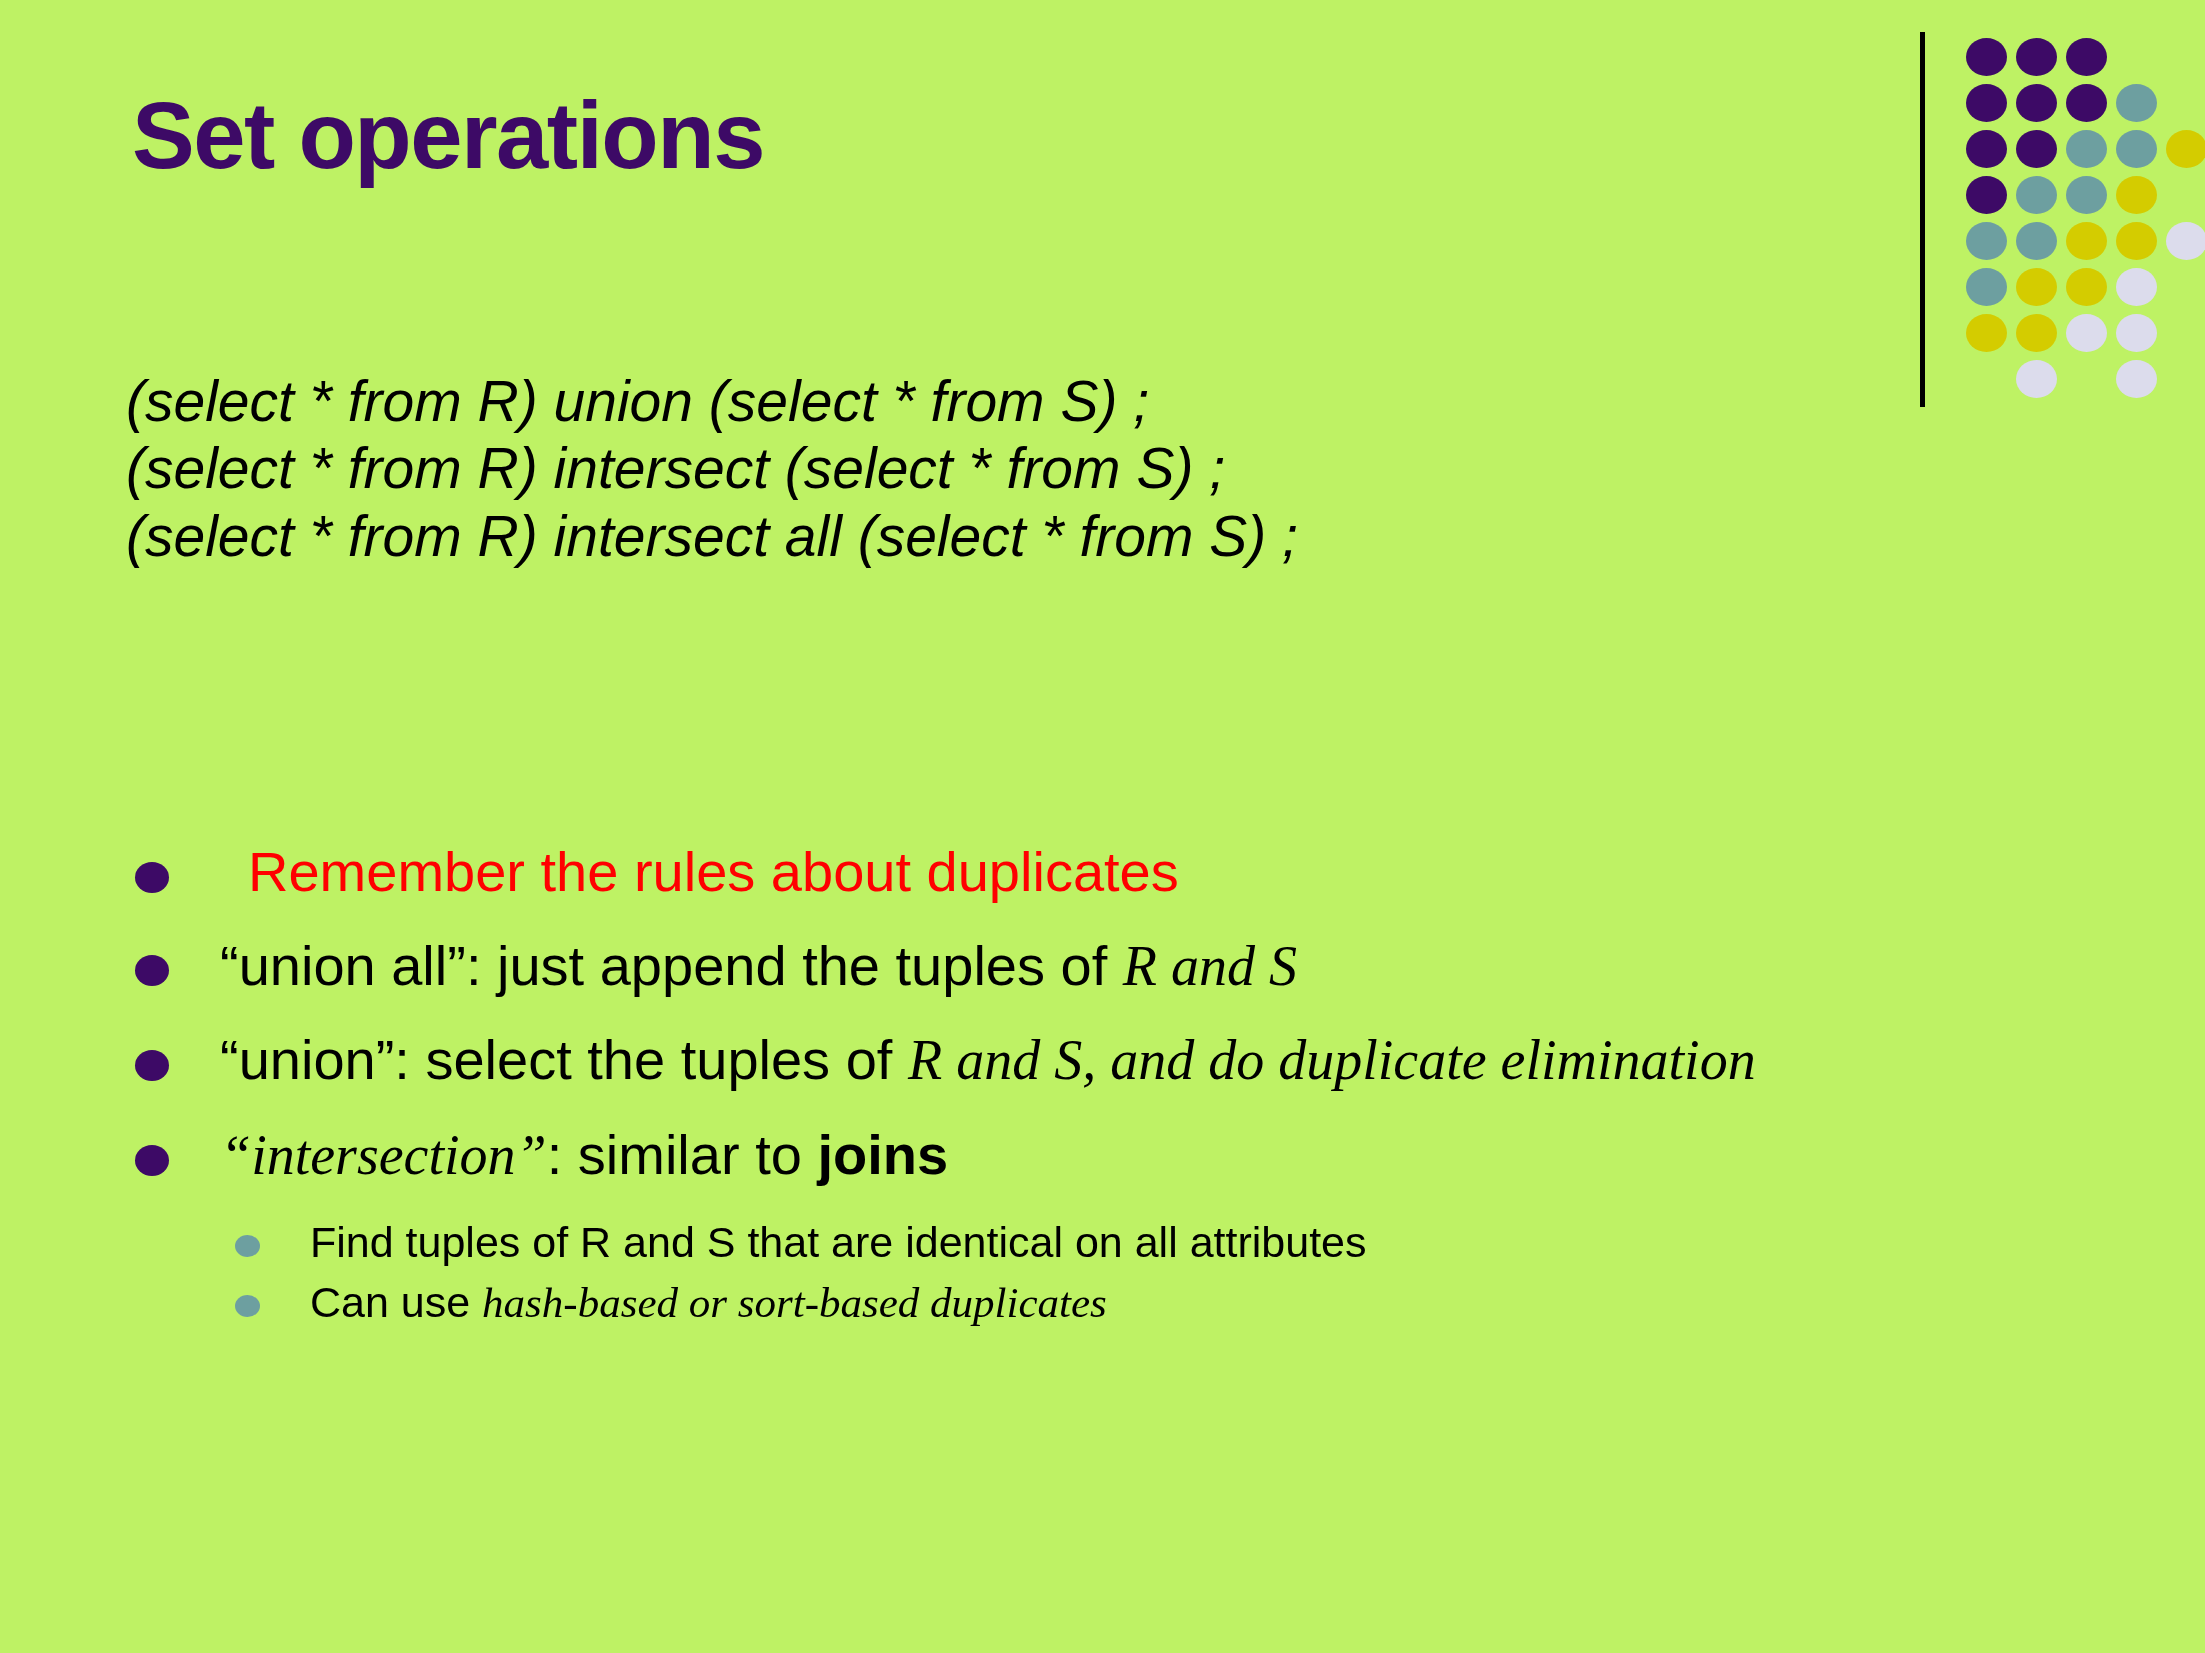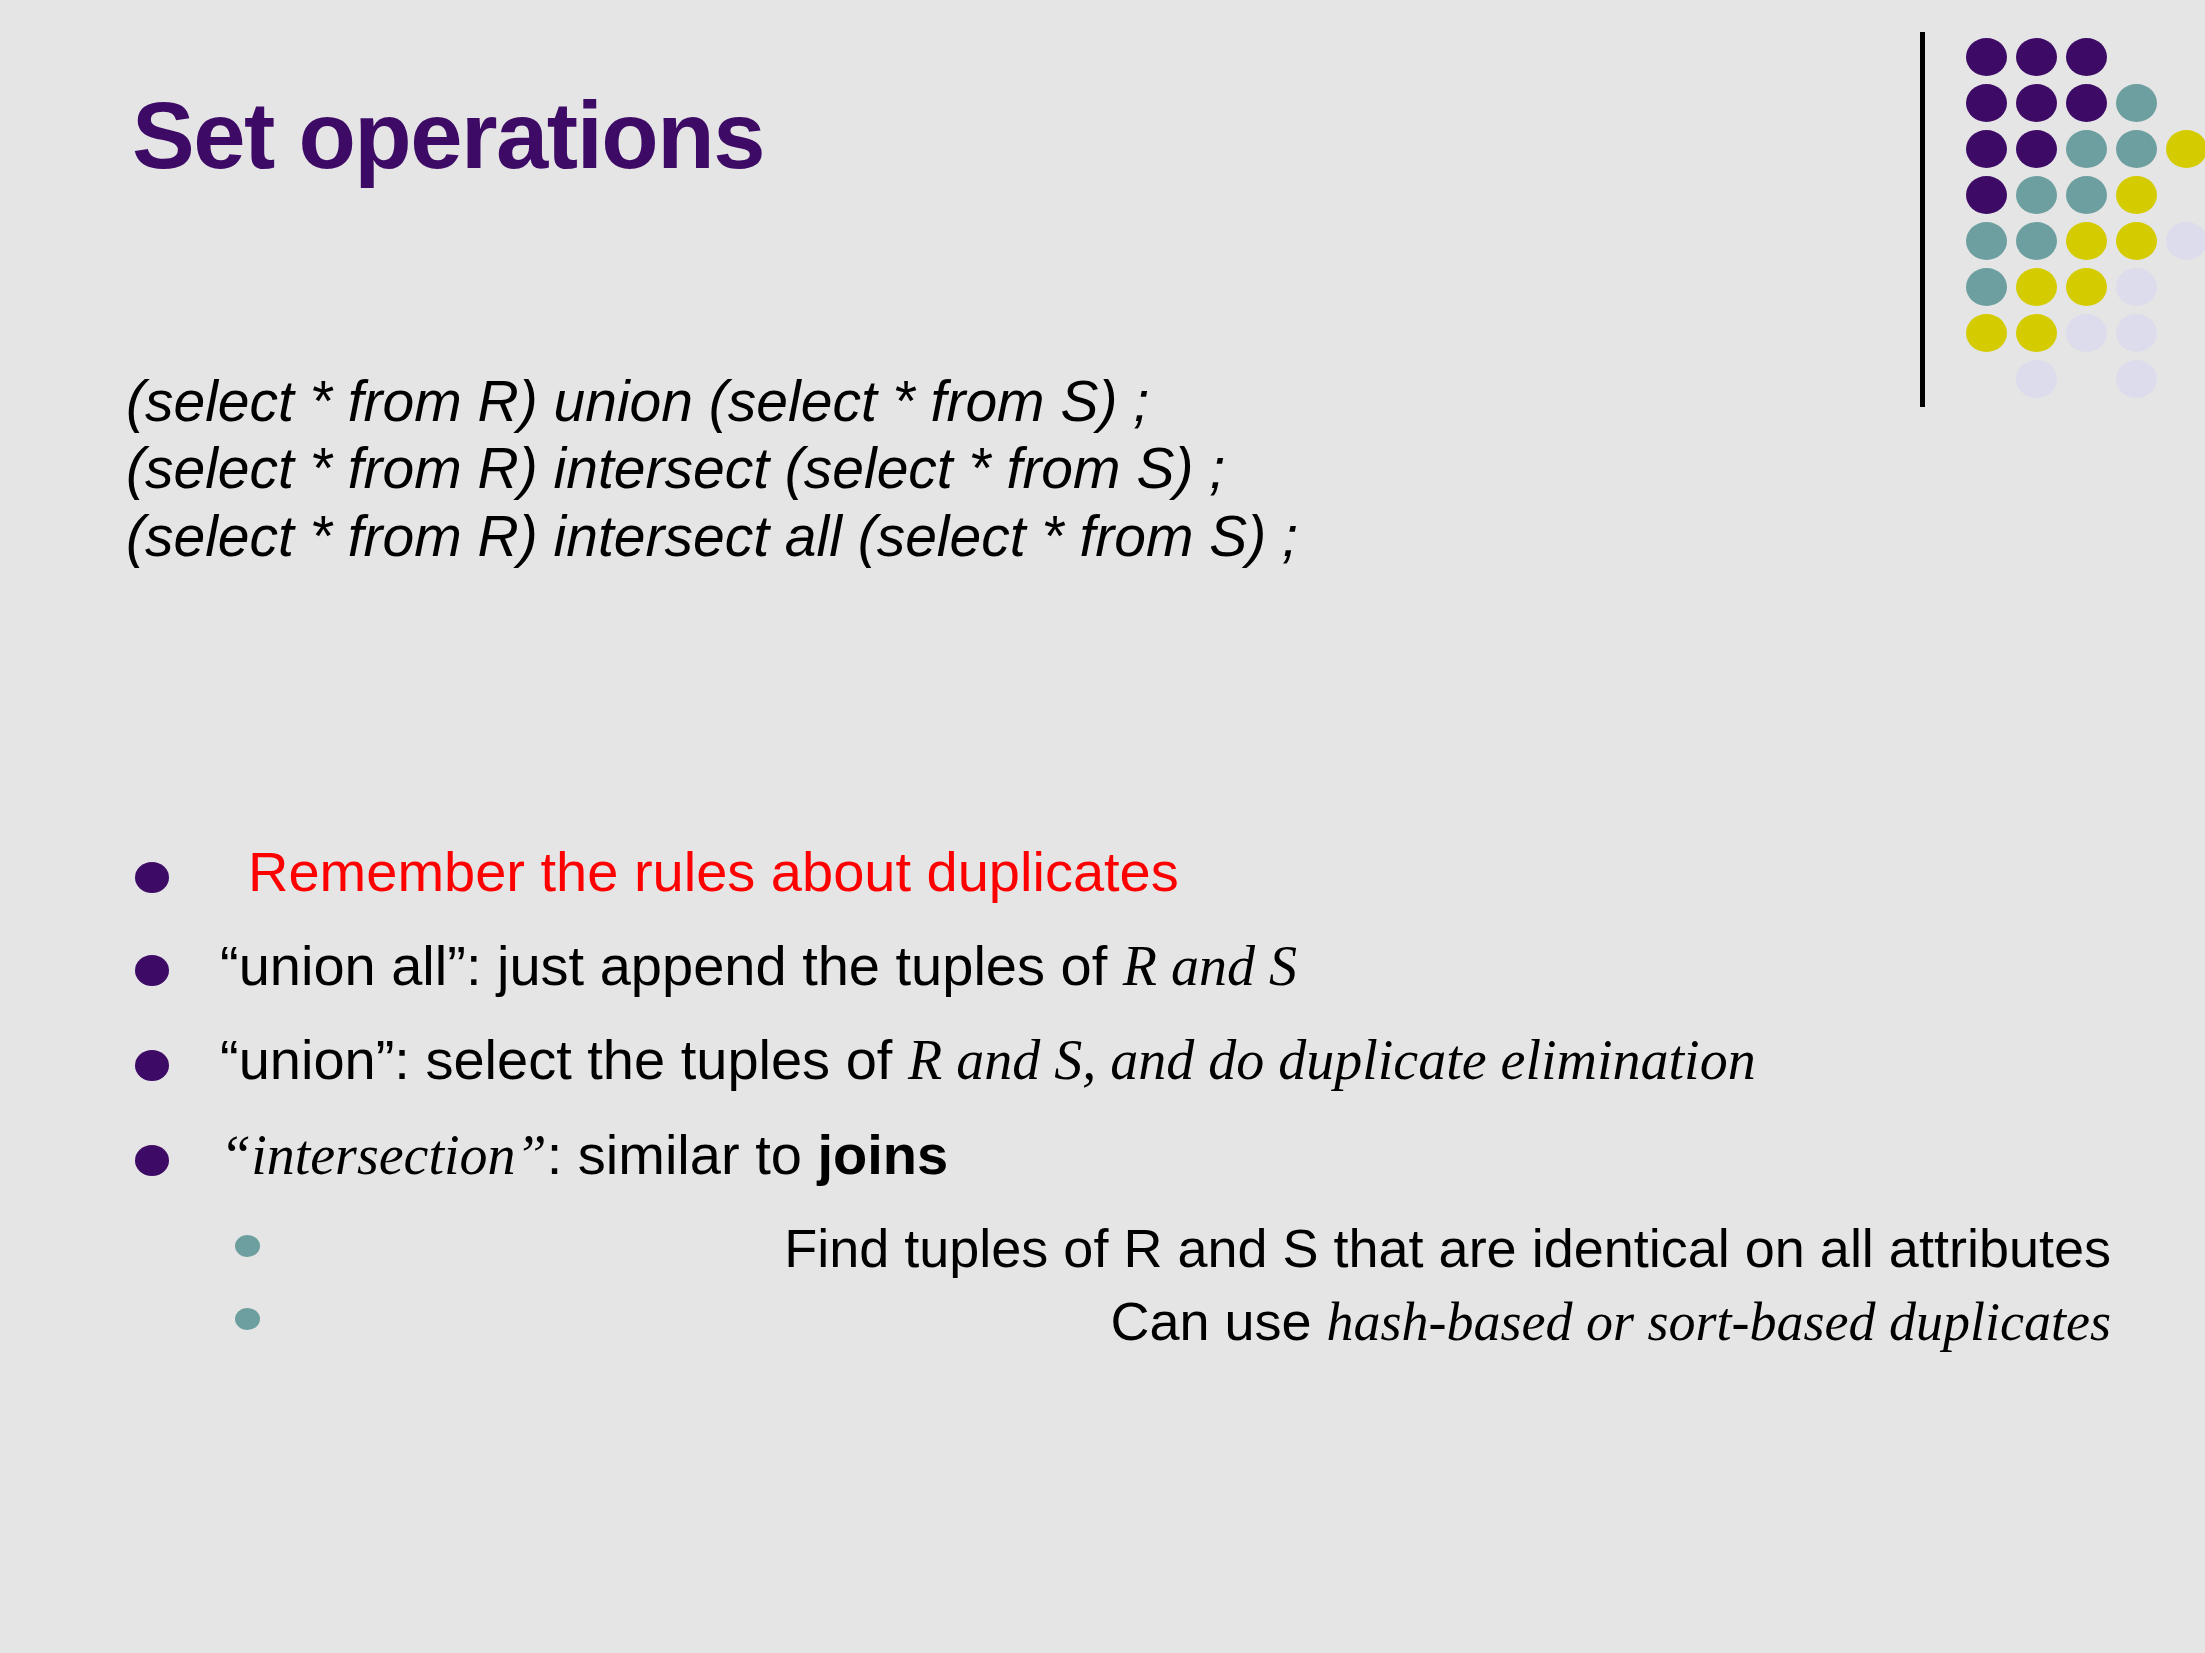--- a/index.html
+++ b/index.html
@@ -7,21 +7,21 @@
     padding: 0;
     background: #ffffff;
   }
   body {
     font-family: "Liberation Sans", sans-serif;
   }
   #slide {
     position: relative;
     width: 2205px;
     height: 1654px;
-    background: #e5e5e5;
+    background: #bef264;
     overflow: hidden;
   }
 
   
   #logo-block {
     position: absolute;
     left: 1911px;
     top: 22px;
     width: 279px;
     height: 390px;
@@ -122,24 +122,23 @@
     position: absolute;
     left: 109px;
     top: 19px;
     width: 25px;
     height: 22px;
     border-radius: 50%;
     background: #6D9FA0;
   }
   .sub-row .btext {
     display: block;
-    font-size: 54px;
+    font-size: 43px;
     line-height: 1.22;
     color: #000000;
-    text-align: right;
   }
 
   .i { font-style: italic; font-family: Liberation Serif, serif; }
   .b { font-weight: bold; }
 </style>
 </head>
 <body>
 
 <div id="slide">
 

